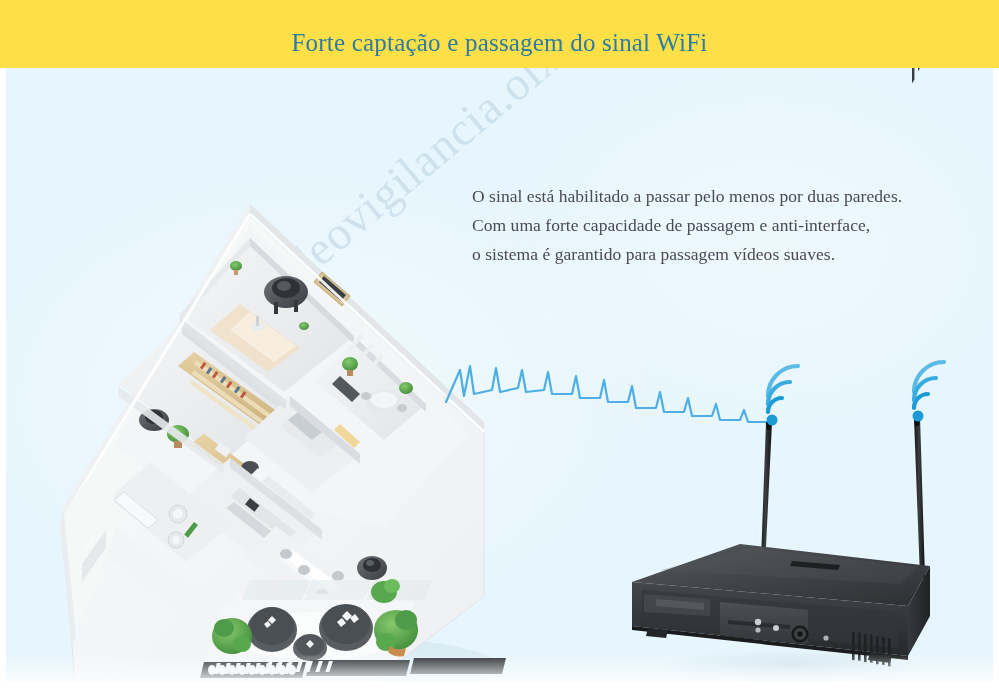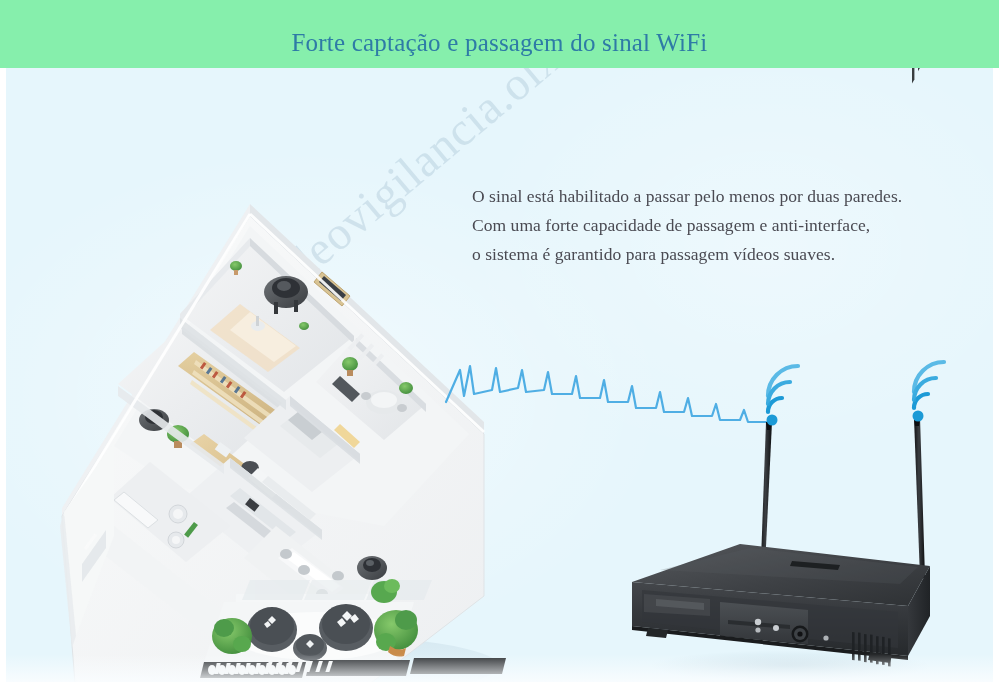--- a/index.html
+++ b/index.html
@@ -23,21 +23,21 @@
     background: #ffffff;
     overflow: hidden;
   }
 
   
   #header-band {
     position: absolute;
     left: 0; top: 0;
     width: 999px;
     height: 68px;
-    background: #86efac;
+    background: #fde047;
   }
   #page-title {
     position: absolute;
     left: 0; top: 28px;
     width: 999px;
     text-align: center;
     font-family: "Liberation Serif", serif;
     font-size: 25px;
     line-height: 30px;
     letter-spacing: 0.2px;

